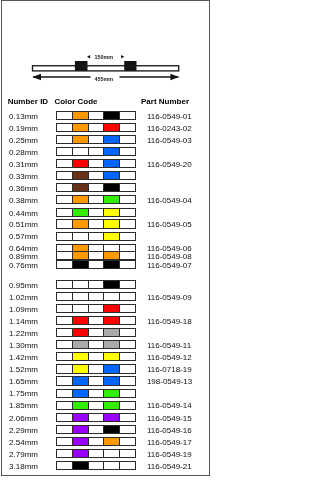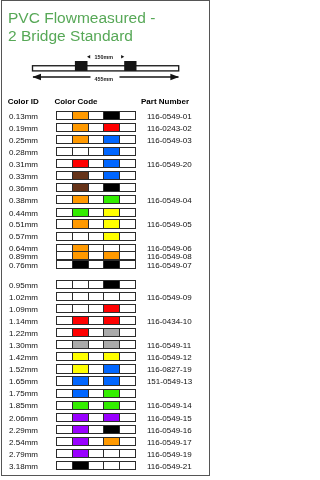--- a/index.html
+++ b/index.html
@@ -15,36 +15,36 @@
 .mid{position:absolute;left:7.1px;top:-0.1px;font-size:8px;color:#111;white-space:nowrap;}
 .pn{position:absolute;left:144.9px;top:-0.1px;font-size:8px;color:#111;white-space:nowrap;}
 .cc{position:absolute;left:54.4px;top:-0.9px;width:79.4px;height:9.2px;box-sizing:border-box;border:0.9px solid #2b2b2b;display:flex;}
 .cc i{display:block;flex:1 1 0;border-right:0.9px solid #2b2b2b;}
 .cc i:last-child{border-right:0;}
 </style>
 </head>
 <body>
 
 <div id="page">
-  <div id="title"><span>PVC Flowmeasured -</span><br><span>2 Bridge Standard</span></div>
+  <div id="title"><br></div>
   <svg id="diagram" width="212" height="95" viewBox="0 0 212 95">
     <rect x="32.5" y="66.75" width="146.2" height="5.15" fill="#ffffff" stroke="#1a1a1a" stroke-width="1.35"></rect>
     <rect x="74.9" y="62.0" width="12.6" height="9.9" fill="#141414"></rect>
     <rect x="124.2" y="62.0" width="12.3" height="9.9" fill="#141414"></rect>
     <polygon points="87.0,57.7 90.2,55.9 90.2,59.5" fill="#141414"></polygon>
     <polygon points="124.3,57.7 121.1,55.9 121.1,59.5" fill="#141414"></polygon>
     <text class="dimtxt" x="103.8" y="60.2" text-anchor="middle">150mm</text>
     <line x1="33" y1="78" x2="90.5" y2="78" stroke="#141414" stroke-width="1.3"></line>
     <line x1="119.5" y1="78" x2="178.4" y2="78" stroke="#141414" stroke-width="1.3"></line>
     <polygon points="32.4,78 41,74.7 41,81.3" fill="#141414"></polygon>
     <polygon points="179,78 170.4,74.7 170.4,81.3" fill="#141414"></polygon>
     <text class="dimtxt" x="103.8" y="81.9" text-anchor="middle">455mm</text>
   </svg>
   <div id="table">
-    <div class="hdr" id="h0">Color ID</div>
+    <div class="hdr" id="h0">Number ID</div>
     <div class="hdr" id="h1">Color Code</div>
     <div class="hdr" id="h2">Part Number</div>
     <div class="row" style="top:110.60px">
       <span class="mid">0.13mm</span>
       <span class="cc">
           <i style="background:#ffffff"></i>
           <i style="background:#ff9900"></i>
           <i style="background:#ffffff"></i>
           <i style="background:#000000"></i>
           <i style="background:#ffffff"></i>
@@ -229,21 +229,21 @@
     </div>
     <div class="row" style="top:315.96px">
       <span class="mid">1.14mm</span>
       <span class="cc">
           <i style="background:#ffffff"></i>
           <i style="background:#ff0000"></i>
           <i style="background:#ffffff"></i>
           <i style="background:#ff0000"></i>
           <i style="background:#ffffff"></i>
         </span>
-      <span class="pn">116-0434-10</span>
+      <span class="pn">116-0549-18</span>
     </div>
     <div class="row" style="top:328.04px">
       <span class="mid">1.22mm</span>
       <span class="cc">
           <i style="background:#ffffff"></i>
           <i style="background:#ff0000"></i>
           <i style="background:#ffffff"></i>
           <i style="background:#aaaaaa"></i>
           <i style="background:#ffffff"></i>
         </span>
@@ -273,32 +273,32 @@
     </div>
     <div class="row" style="top:364.28px">
       <span class="mid">1.52mm</span>
       <span class="cc">
           <i style="background:#ffffff"></i>
           <i style="background:#ffff00"></i>
           <i style="background:#ffffff"></i>
           <i style="background:#0066ff"></i>
           <i style="background:#ffffff"></i>
         </span>
-      <span class="pn">116-0827-19</span>
+      <span class="pn">116-0718-19</span>
     </div>
     <div class="row" style="top:376.36px">
       <span class="mid">1.65mm</span>
       <span class="cc">
           <i style="background:#ffffff"></i>
           <i style="background:#0066ff"></i>
           <i style="background:#ffffff"></i>
           <i style="background:#0066ff"></i>
           <i style="background:#ffffff"></i>
         </span>
-      <span class="pn">151-0549-13</span>
+      <span class="pn">198-0549-13</span>
     </div>
     <div class="row" style="top:388.44px">
       <span class="mid">1.75mm</span>
       <span class="cc">
           <i style="background:#ffffff"></i>
           <i style="background:#0066ff"></i>
           <i style="background:#ffffff"></i>
           <i style="background:#33ee00"></i>
           <i style="background:#ffffff"></i>
         </span>

